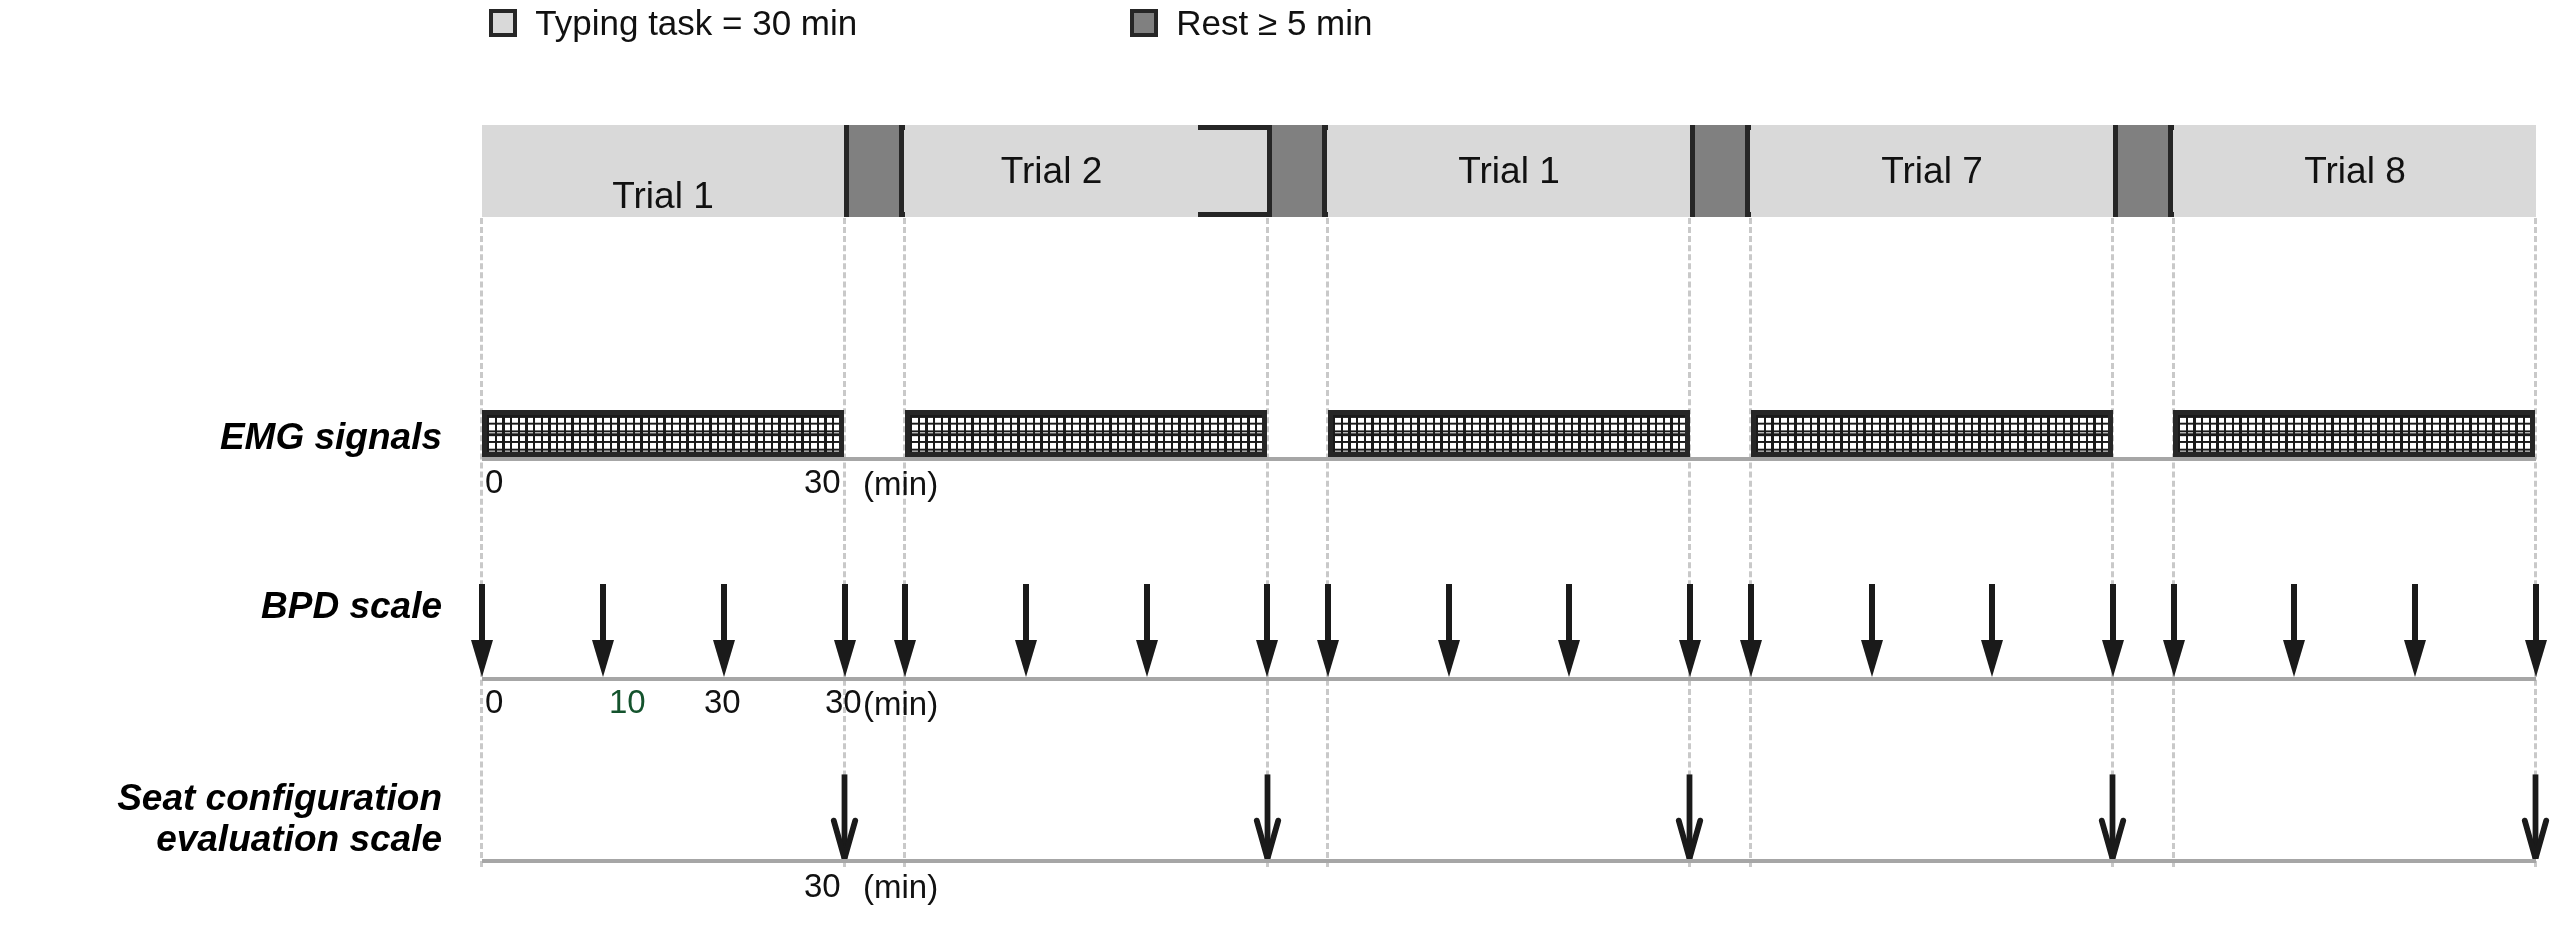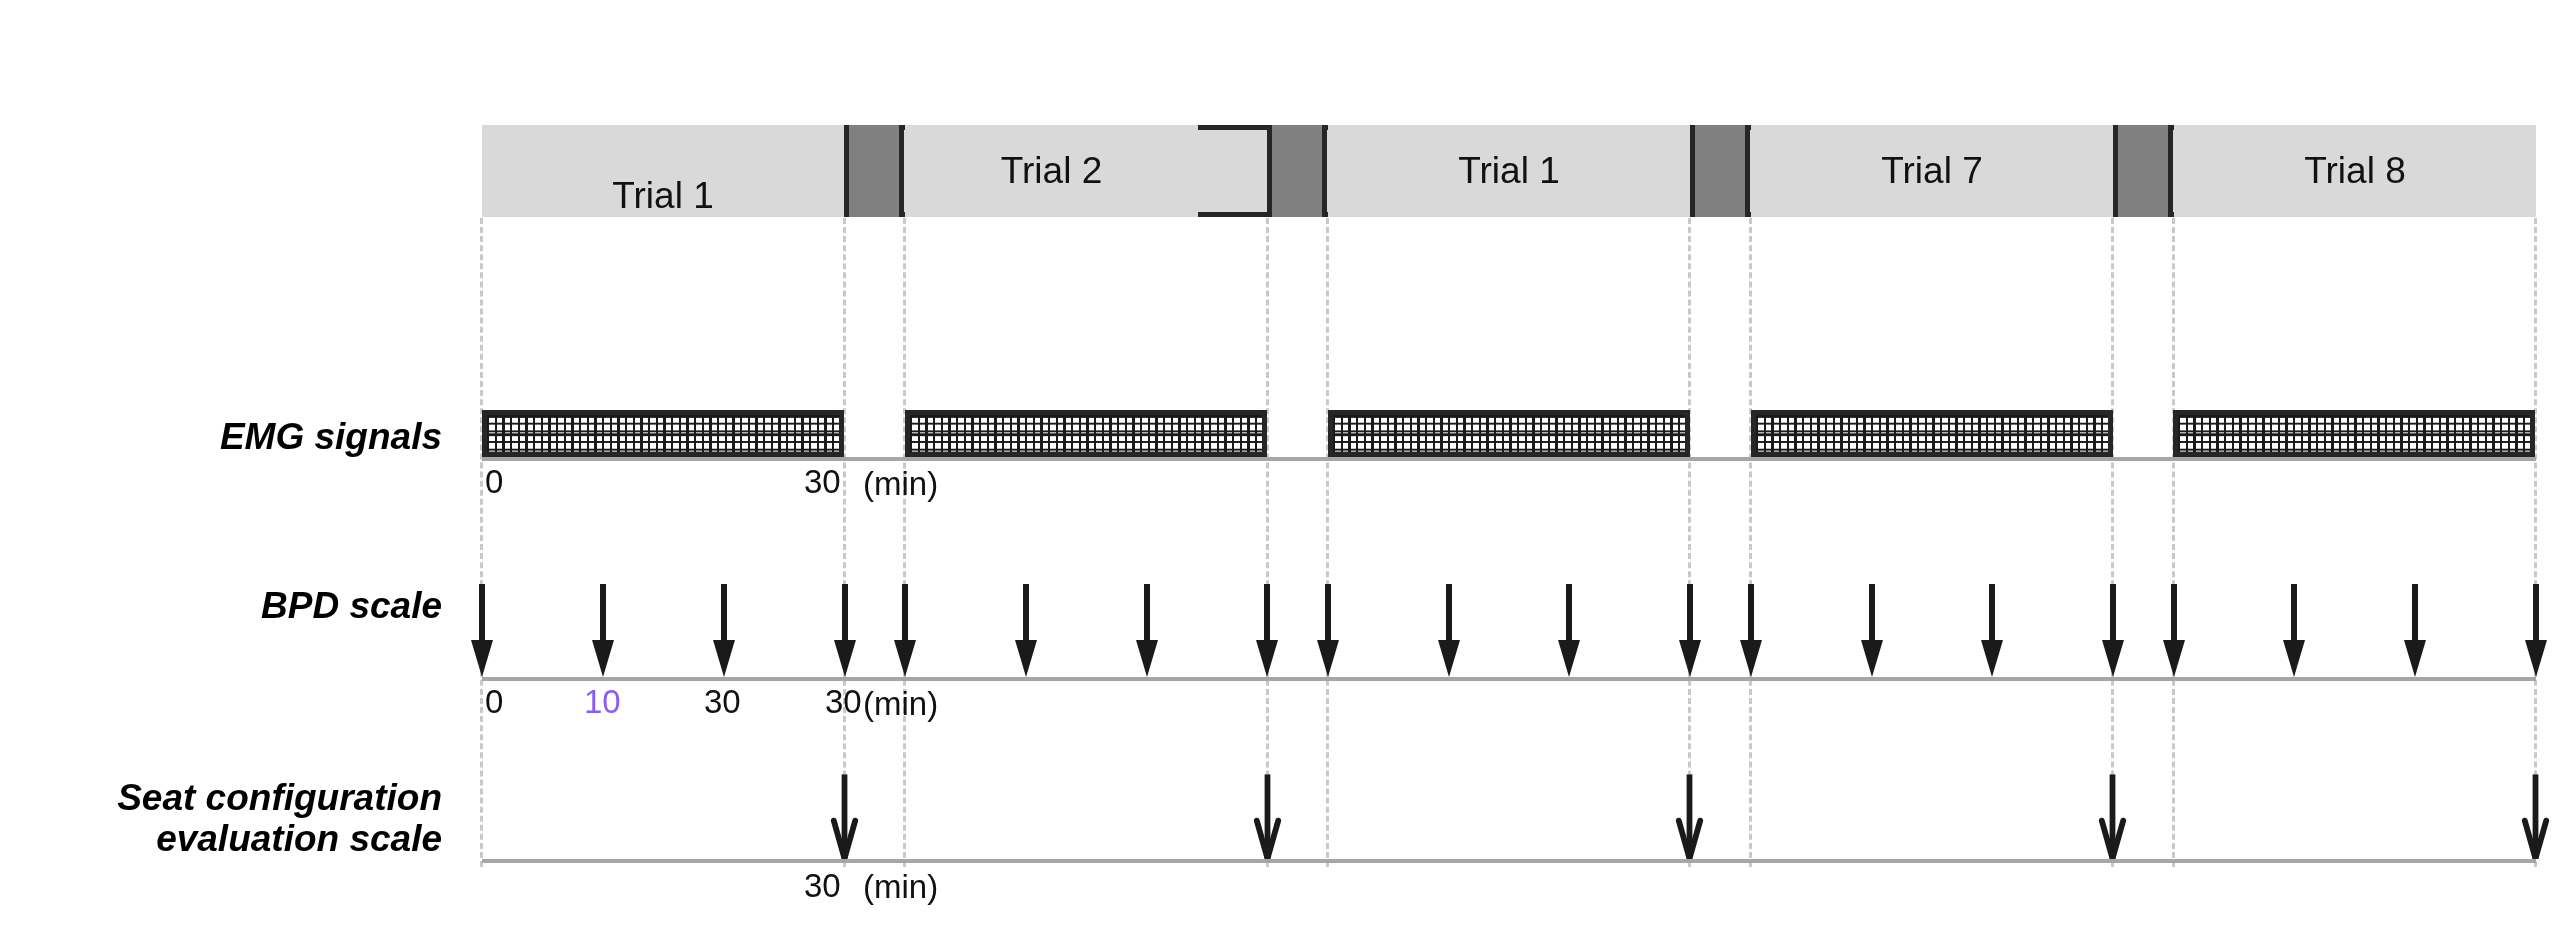--- a/index.html
+++ b/index.html
@@ -91,20 +91,30 @@
   .unit{
     position:absolute;font-size:33px;color:#111111;
     white-space:nowrap;line-height:1;
   }
 </style>
 </head>
 <body>
 
 <div id="root">
 
+  <div class="legend">
+    <div class="legend-item" id="legend-typing">
+      <span class="legend-swatch" id="sw-typing" style="background: rgb(217, 217, 217); border-color: rgb(38, 38, 38);"></span>
+      <span class="legend-label">Typing task = 30 min</span>
+    </div>
+    <div class="legend-item" id="legend-rest">
+      <span class="legend-swatch" id="sw-rest" style="background: rgb(128, 128, 128); border-color: rgb(38, 38, 38);"></span>
+      <span class="legend-label">Rest ≥ 5 min</span>
+    </div>
+  </div>
 
   <div id="guides">
       <div class="guide" style="left: 480px; top: 218px; height: 649px; border-left-color: rgb(201, 201, 201);"></div>
       <div class="guide" style="left: 843px; top: 218px; height: 649px; border-left-color: rgb(201, 201, 201);"></div>
       <div class="guide" style="left: 903px; top: 218px; height: 649px; border-left-color: rgb(201, 201, 201);"></div>
       <div class="guide" style="left: 1266px; top: 218px; height: 649px; border-left-color: rgb(201, 201, 201);"></div>
       <div class="guide" style="left: 1326px; top: 218px; height: 649px; border-left-color: rgb(201, 201, 201);"></div>
       <div class="guide" style="left: 1688px; top: 218px; height: 649px; border-left-color: rgb(201, 201, 201);"></div>
       <div class="guide" style="left: 1749px; top: 218px; height: 649px; border-left-color: rgb(201, 201, 201);"></div>
       <div class="guide" style="left: 2111px; top: 218px; height: 649px; border-left-color: rgb(201, 201, 201);"></div>
@@ -230,21 +240,21 @@
       </div>
       <div class="arrow-bpd" style="left: 2404px; top: 584px; height: 93px;">
         <div class="shaft" style="height: 57px;"></div>
         <div class="head"></div>
       </div>
       <div class="arrow-bpd" style="left: 2525px; top: 584px; height: 93px;">
         <div class="shaft" style="height: 57px;"></div>
         <div class="head"></div>
       </div>
       <div class="tick" style="left: 485px; top: 685px; color: rgb(17, 17, 17);">0</div>
-      <div class="tick" style="left: 584px; top: 685px; color: #8b5cf6;">10</div>
+      <div class="tick" style="left: 609px; top: 685px; color: #14532d;">10</div>
       <div class="tick" style="left: 704px; top: 685px; color: rgb(17, 17, 17);">30</div>
       <div class="tick" style="left: 825px; top: 685px; color: rgb(17, 17, 17);">30</div>
       <div class="unit" style="left: 863px; top: 687px; color: rgb(17, 17, 17);">(min)</div>
     </div>
 
   <div id="seat-row">
       <div class="axis" style="left: 482px; top: 859px; width: 2054px; background: rgb(166, 166, 166);"></div>
       <div class="arrow-seat" style="left: 828px; top: 774px; height: 85px;"><svg width="33" height="85" viewBox="0 0 40 102">
           <line x1="20" y1="0" x2="20" y2="102" stroke="#1a1a1a" stroke-width="7"></line>
           <path d="M7 56 L20 102 L33 56" fill="none" stroke="#1a1a1a" stroke-width="7" stroke-linecap="round" stroke-linejoin="miter"></path>

